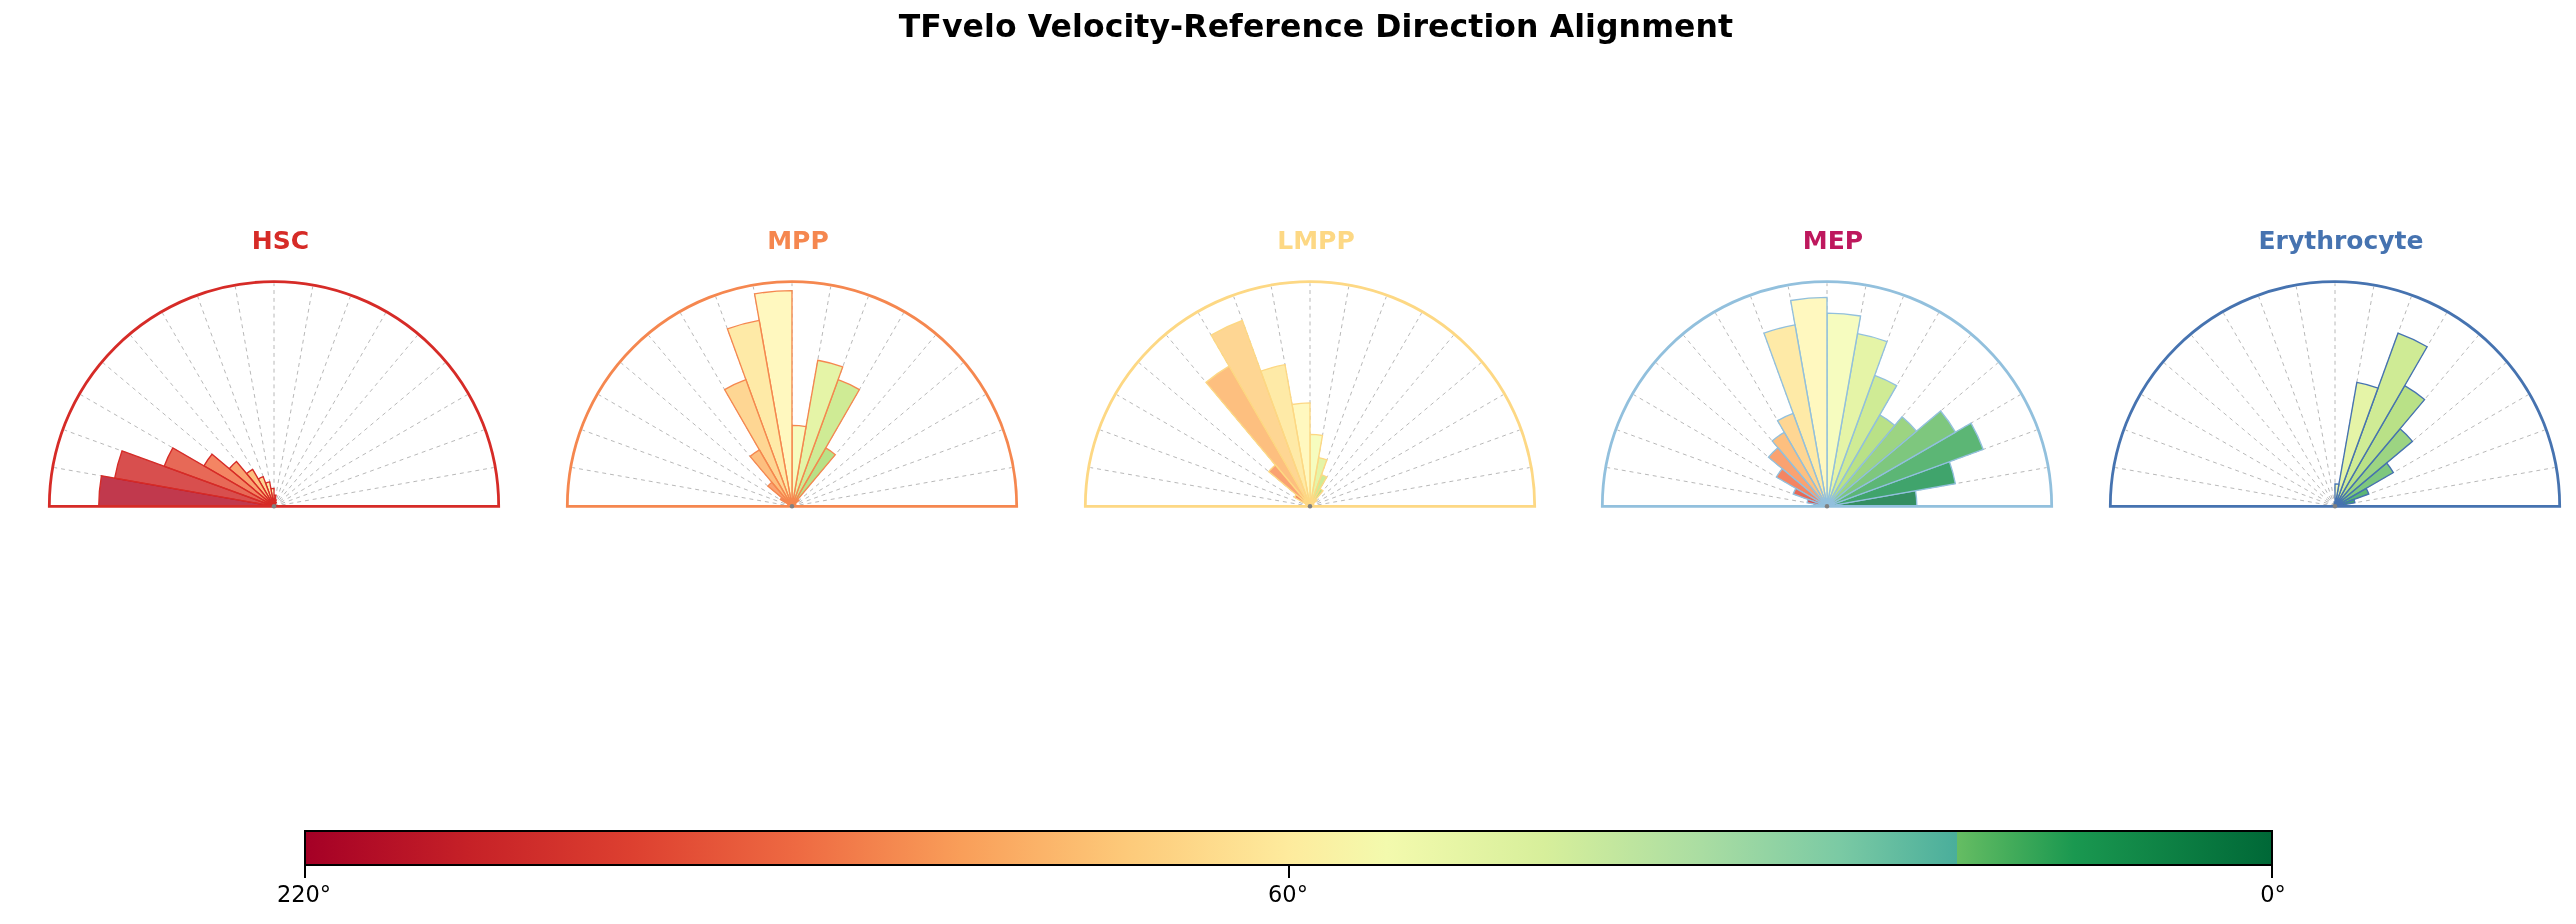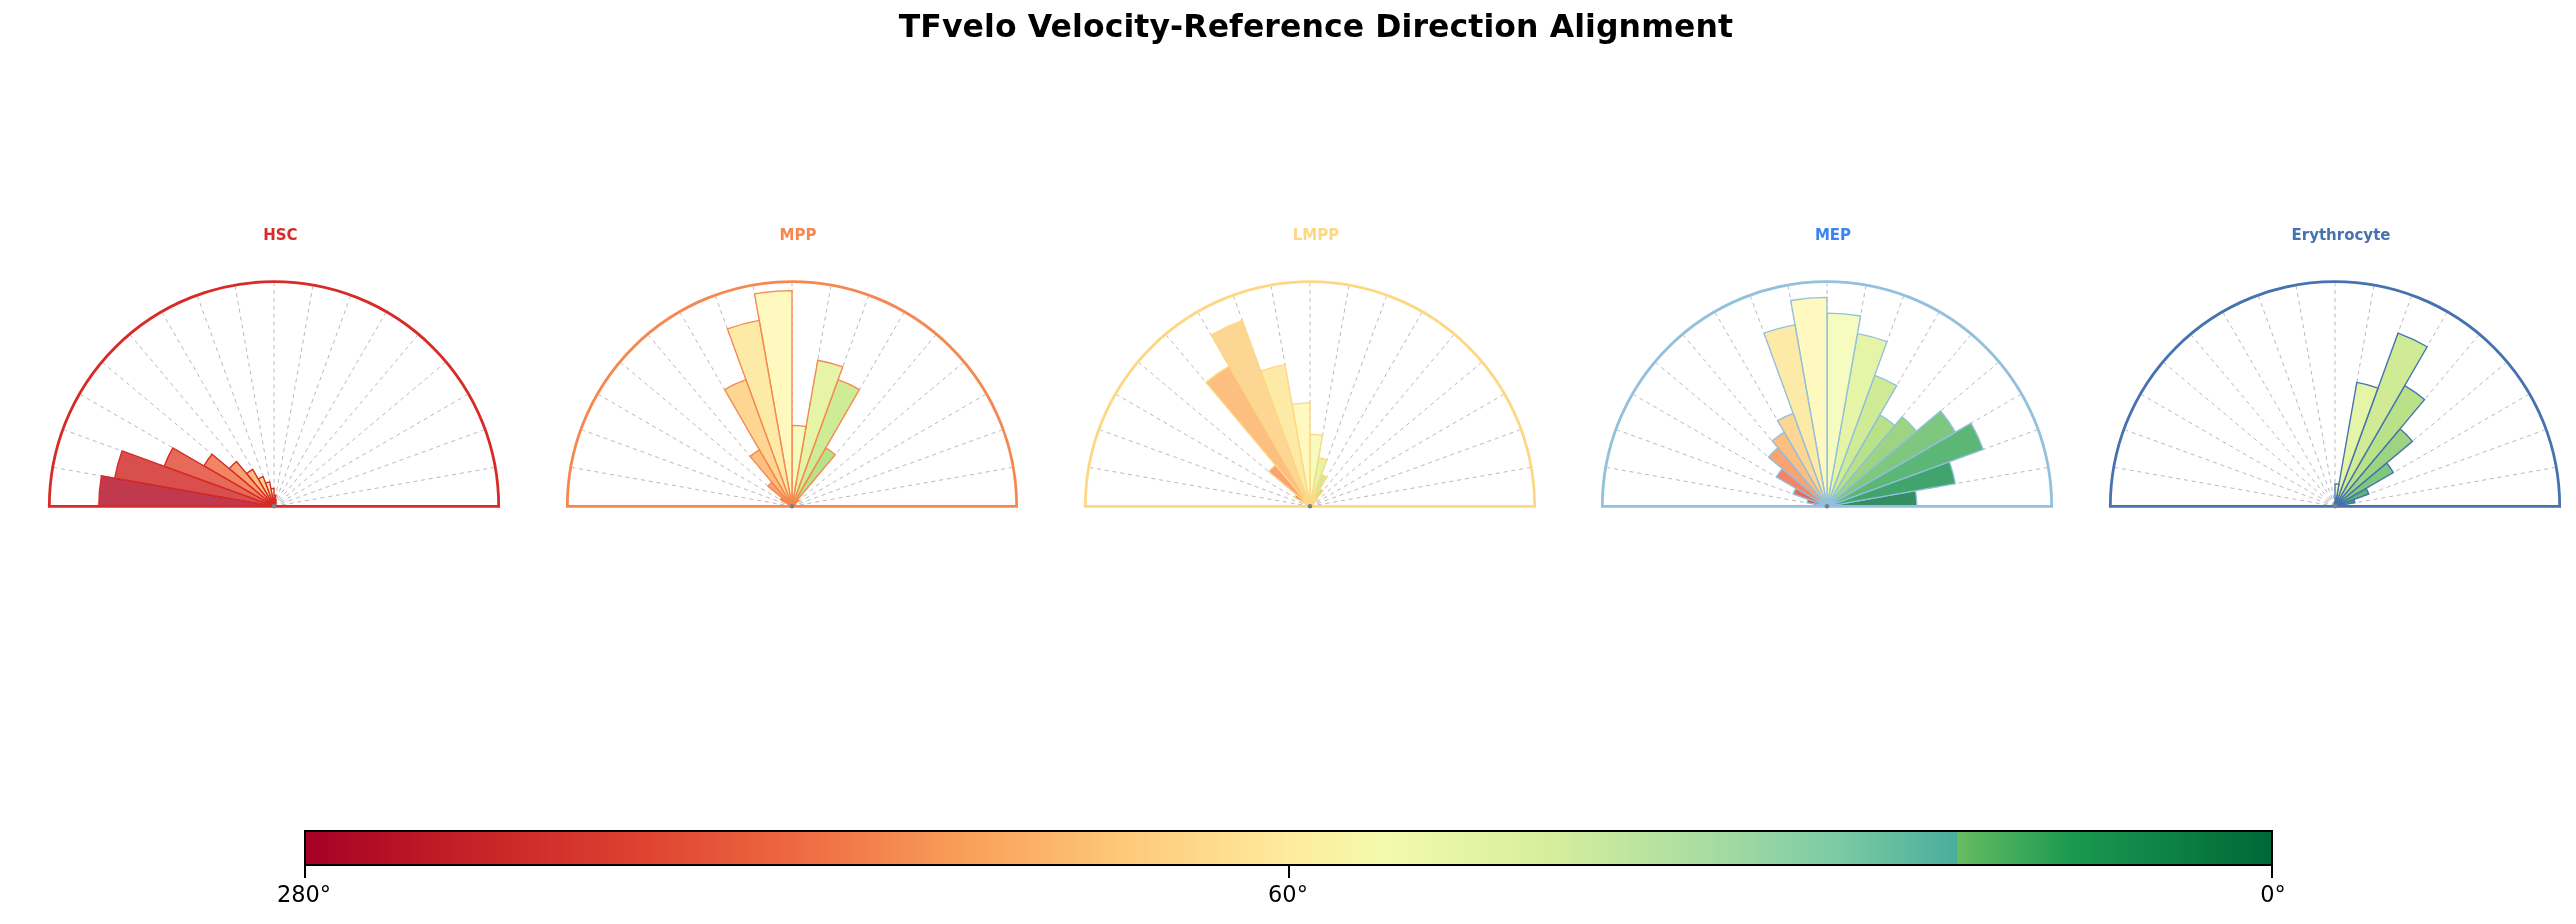--- a/index.html
+++ b/index.html
@@ -50,21 +50,21 @@
     top: 0;
     width: 518px;
     height: 360px;
   }
   .panel-title {
     position: absolute;
     top: 12.4px;
     left: 0;
     width: 518px;
     text-align: center;
-    font-size: 15px;
+    font-size: 25px;
     font-weight: bold;
     font-family: "DejaVu Sans", sans-serif;
     white-space: nowrap;
   }
   .panel-svg {
     position: absolute;
     top: 62px;
     left: 0;
   }
 
@@ -256,21 +256,21 @@
             <path d="M 450 410 L 414.00 367.10 A 56.00 56.00 0 0 0 407.10 374.00 Z" fill="rgb(249,142,82)" fill-opacity="0.82" stroke="#f5874f" stroke-width="2.4"></path>
             <path d="M 450 410 L 431.61 394.57 A 24.00 24.00 0 0 0 429.22 398.00 Z" fill="rgb(242,106,65)" fill-opacity="0.82" stroke="#f5874f" stroke-width="2.4"></path>
             <path d="M 450 410 L 443.07 406.00 A 8.00 8.00 0 0 0 442.48 407.26 Z" fill="rgb(226,72,50)" fill-opacity="0.82" stroke="#f5874f" stroke-width="2.4"></path>
             <path d="M 450 410 L 446.24 408.63 A 4.00 4.00 0 0 0 446.06 409.31 Z" fill="rgb(207,40,39)" fill-opacity="0.82" stroke="#f5874f" stroke-width="2.4"></path>
           </g>
           <path d="M 50.00 410.00 A 400 400 0 0 1 850.00 410.00 Z" fill="none" stroke="#f5874f" stroke-width="5"></path>
           <circle cx="450" cy="410" r="4" fill="#808080"></circle>
         </svg>
       </div>
       <div class="panel" style="left: 1574px;">
-        <div class="panel-title" style="color: #3b82f6;">MEP</div>
+        <div class="panel-title" style="color: #be185d;">MEP</div>
         <svg class="panel-svg" width="506" height="264" viewBox="0 0 900 470">
           <g>
             <line x1="450" y1="410" x2="847" y2="410" stroke="#b0b0b0" stroke-width="1.6" stroke-dasharray="7,7"></line>
             <line x1="450" y1="410" x2="840.9686779458466" y2="341.0616734662286" stroke="#b0b0b0" stroke-width="1.6" stroke-dasharray="7,7"></line>
             <line x1="450" y1="410" x2="823.0579704520056" y2="274.21800309970956" stroke="#b0b0b0" stroke-width="1.6" stroke-dasharray="7,7"></line>
             <line x1="450" y1="410" x2="793.8120853024222" y2="211.50000000000003" stroke="#b0b0b0" stroke-width="1.6" stroke-dasharray="7,7"></line>
             <line x1="450" y1="410" x2="754.1196439182343" y2="154.81331895444393" stroke="#b0b0b0" stroke-width="1.6" stroke-dasharray="7,7"></line>
             <line x1="450" y1="410" x2="705.1866810455562" y2="105.88035608176574" stroke="#b0b0b0" stroke-width="1.6" stroke-dasharray="7,7"></line>
             <line x1="450" y1="410" x2="648.5" y2="66.18791469757787" stroke="#b0b0b0" stroke-width="1.6" stroke-dasharray="7,7"></line>
             <line x1="450" y1="410" x2="585.7819969002906" y2="36.94202954799442" stroke="#b0b0b0" stroke-width="1.6" stroke-dasharray="7,7"></line>
@@ -351,21 +351,21 @@
           <circle cx="450" cy="410" r="4" fill="#808080"></circle>
         </svg>
       </div>
     </div>
 
   <div class="cbar-wrap">
     <div class="cbar-grad"></div>
   </div>
   <div class="cbar-ticks" id="cbar-ticks">
       <div class="cbar-tick" style="left: 0px;"></div>
-      <div class="cbar-label" style="left: 0px;">280°</div>
+      <div class="cbar-label" style="left: 0px;">220°</div>
       <div class="cbar-tick" style="left: 984px;"></div>
       <div class="cbar-label" style="left: 984px;">60°</div>
       <div class="cbar-tick" style="left: 1967px;"></div>
       <div class="cbar-label" style="left: 1969px;">0°</div>
     </div>
 
 </div>
 
 
 </body></html>

